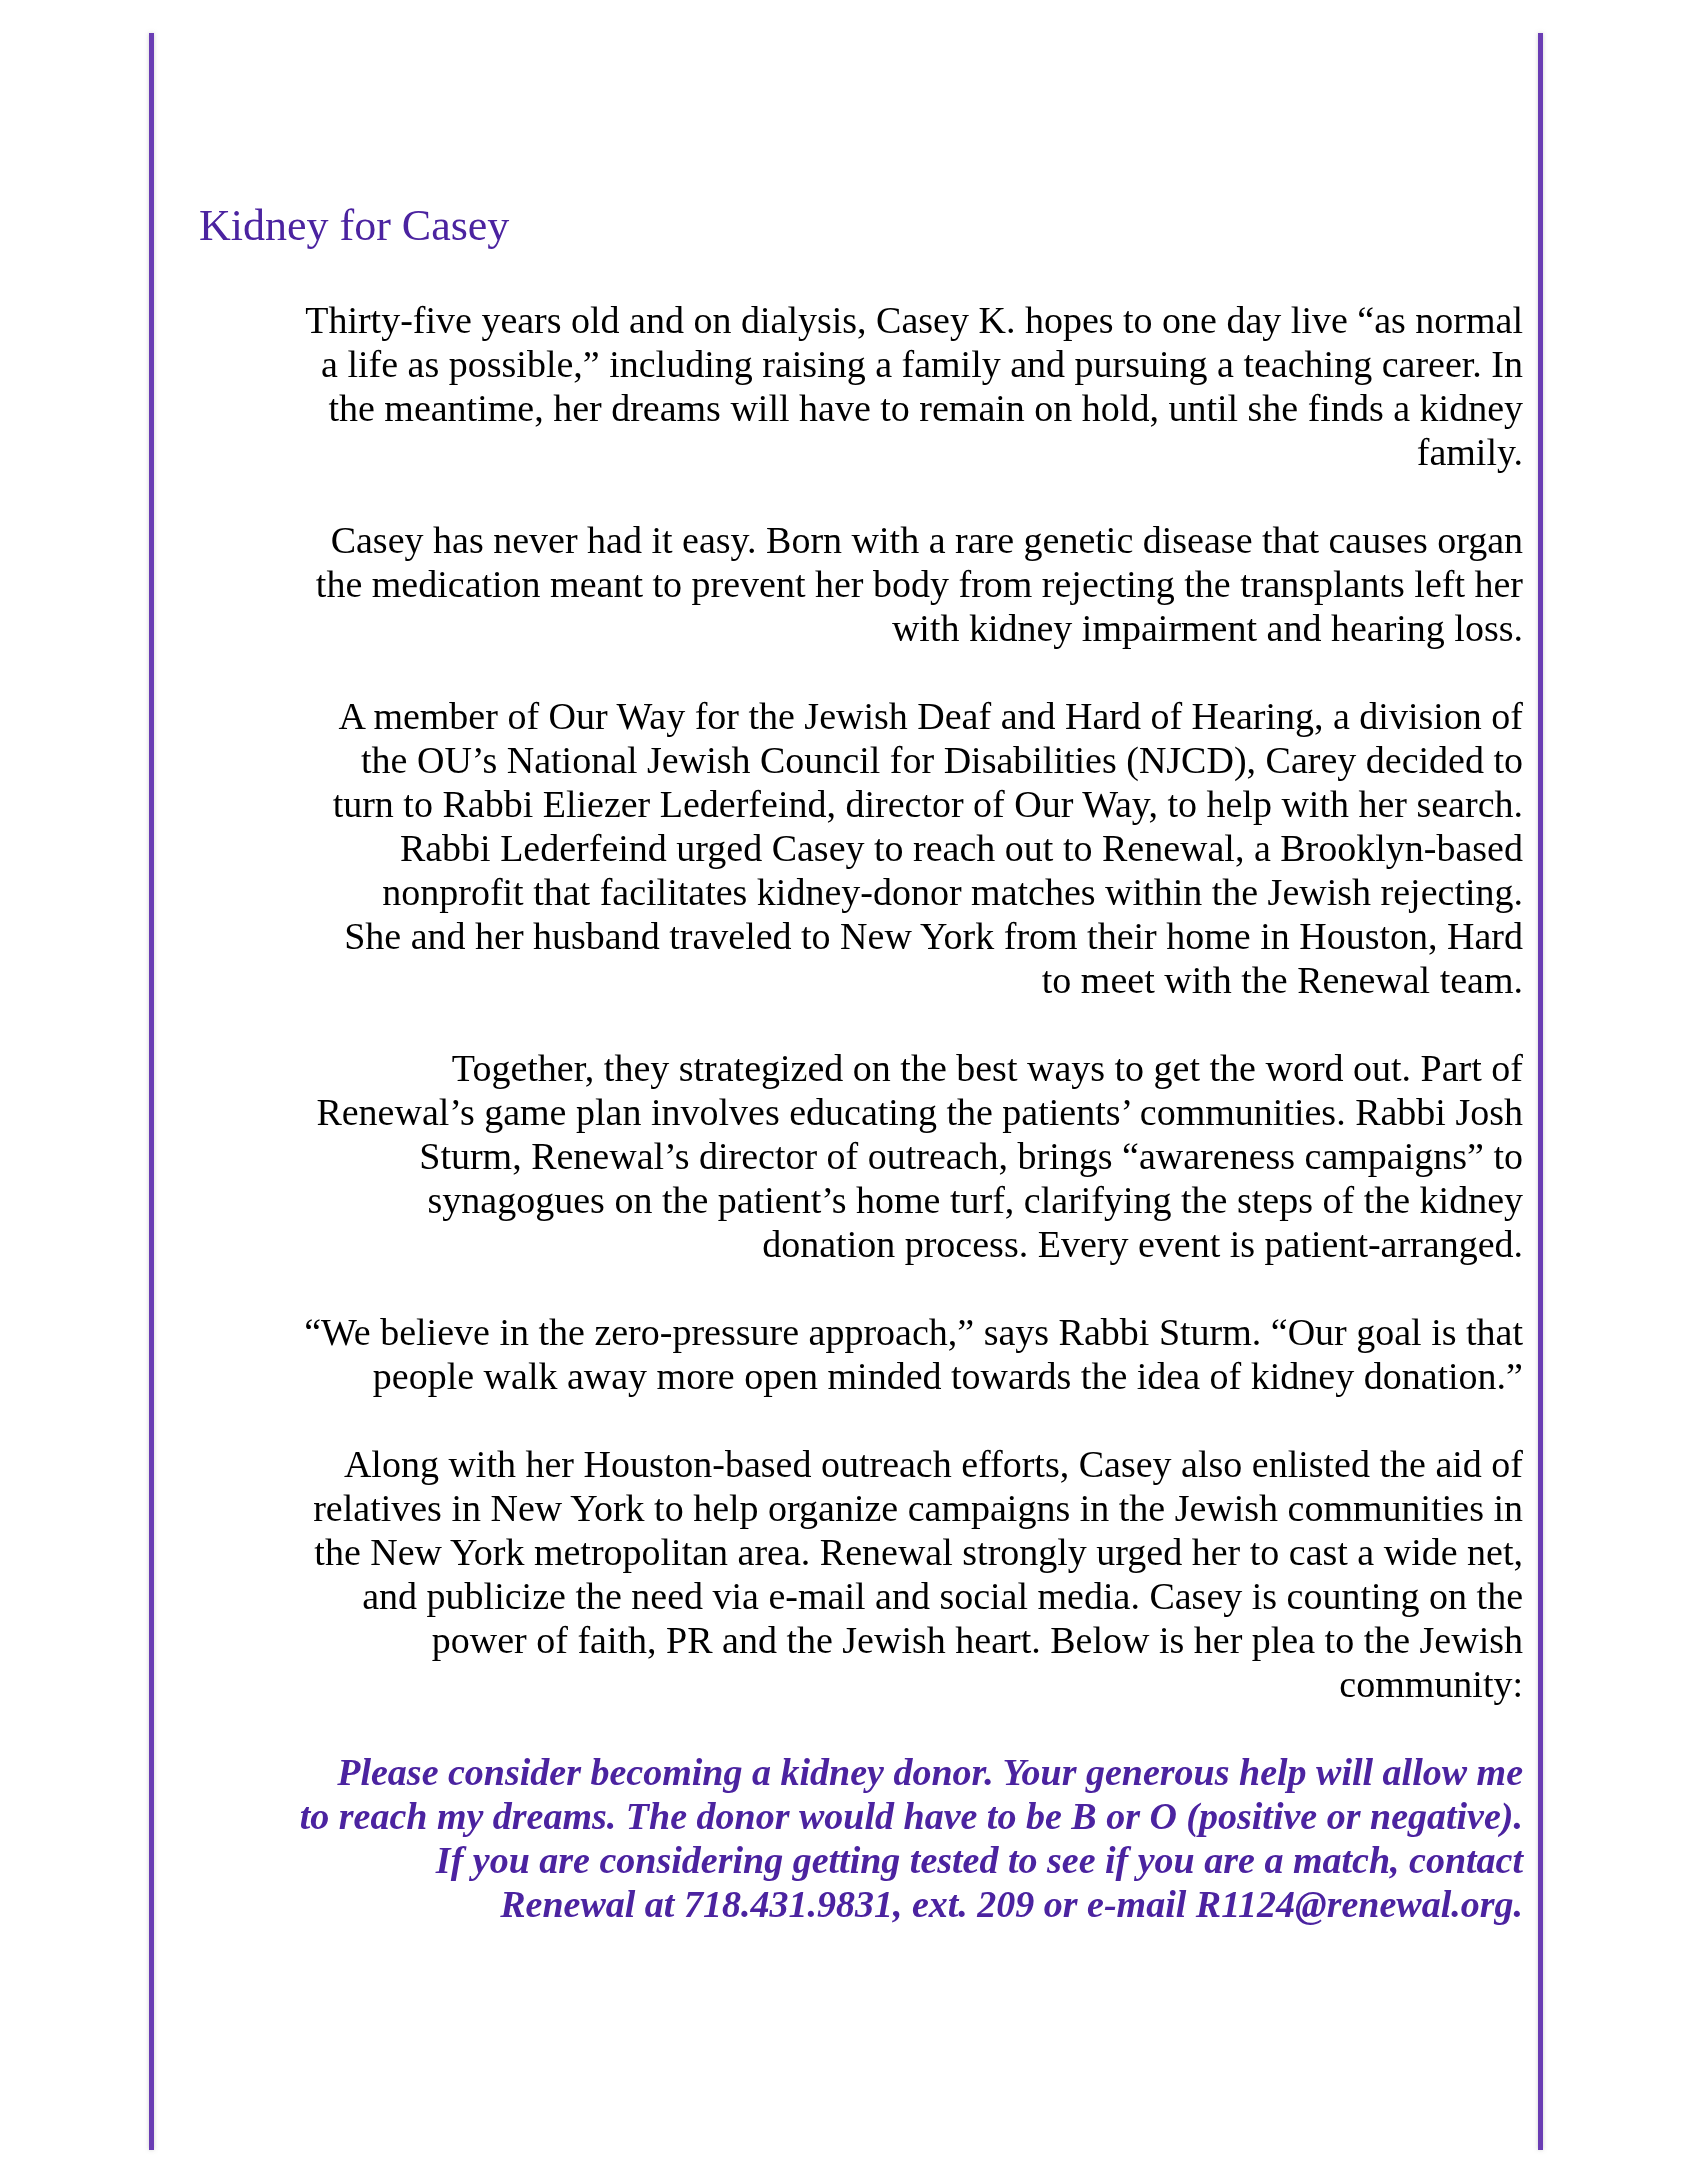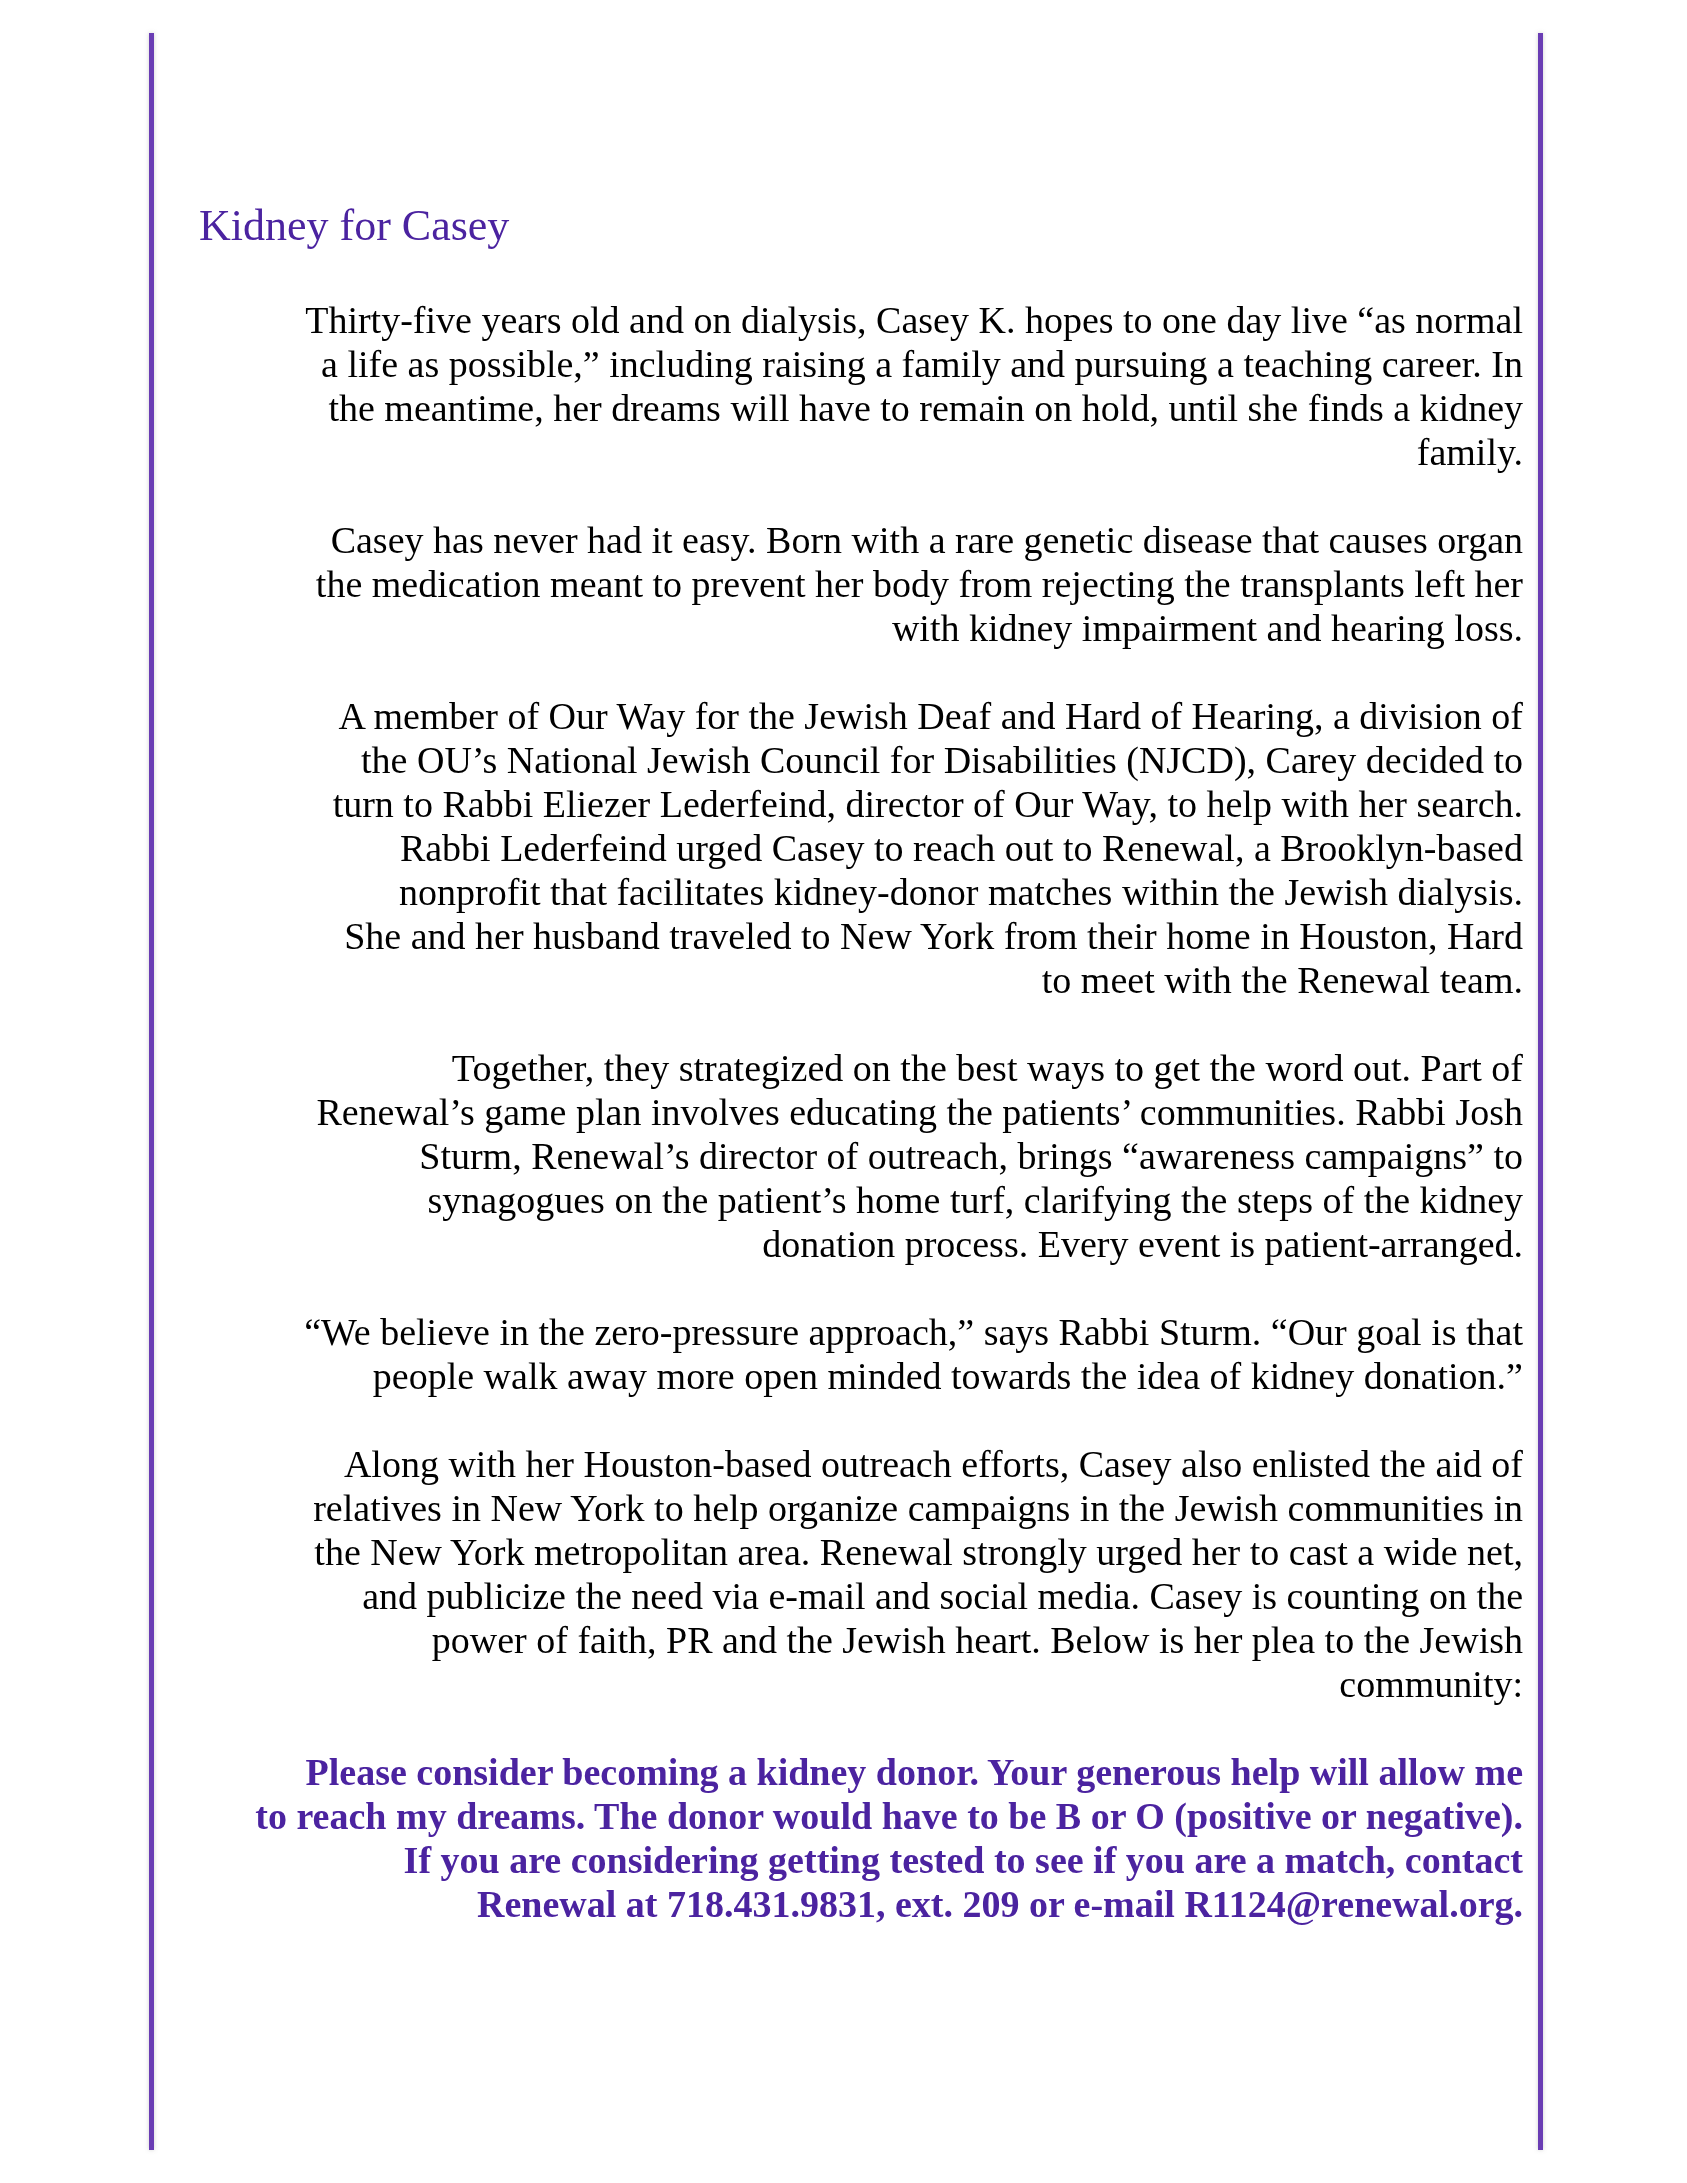--- a/index.html
+++ b/index.html
@@ -18,21 +18,21 @@
     font-weight: normal; font-size: 44px; line-height: 56px;
     color: #4b23a0; white-space: nowrap;
   }
   .body {
     position: absolute; left: 200px; top: 298px; width: 1323px;
     font-family: "Liberation Serif", "DejaVu Serif", serif;
     font-size: 38px; line-height: 44px; color: #000000; text-align: right;
   }
   .para { margin: 0 0 44px 0; }
   .line { display: block; white-space: nowrap; height: 44px; }
-  .plea { color: #4b23a0; font-weight: bold; }
+  .plea { color: #4b23a0; font-weight: bold; font-style: italic; }
 </style>
 </head>
 <body>
 
 <div class="rule left"></div>
 <div class="rule right"></div>
 
 <h1 class="title">Kidney for Casey</h1>
 
 <div class="body">
@@ -45,21 +45,21 @@
   <p class="para">
     <span class="line">Casey has never had it easy. Born with a rare genetic disease that causes organ</span>
     <span class="line">the medication meant to prevent her body from rejecting the transplants left her</span>
     <span class="line">with kidney impairment and hearing loss.</span>
   </p>
   <p class="para">
     <span class="line">A member of Our Way for the Jewish Deaf and Hard of Hearing, a division of</span>
     <span class="line">the OU’s National Jewish Council for Disabilities (NJCD), Carey decided to</span>
     <span class="line">turn to Rabbi Eliezer Lederfeind, director of Our Way, to help with her search.</span>
     <span class="line">Rabbi Lederfeind urged Casey to reach out to Renewal, a Brooklyn-based</span>
-    <span class="line">nonprofit that facilitates kidney-donor matches within the Jewish dialysis.</span>
+    <span class="line">nonprofit that facilitates kidney-donor matches within the Jewish rejecting.</span>
     <span class="line">She and her husband traveled to New York from their home in Houston, Hard</span>
     <span class="line">to meet with the Renewal team.</span>
   </p>
   <p class="para">
     <span class="line">Together, they strategized on the best ways to get the word out. Part of</span>
     <span class="line">Renewal’s game plan involves educating the patients’ communities. Rabbi Josh</span>
     <span class="line">Sturm, Renewal’s director of outreach, brings “awareness campaigns” to</span>
     <span class="line">synagogues on the patient’s home turf, clarifying the steps of the kidney</span>
     <span class="line">donation process. Every event is patient-arranged.</span>
   </p>

